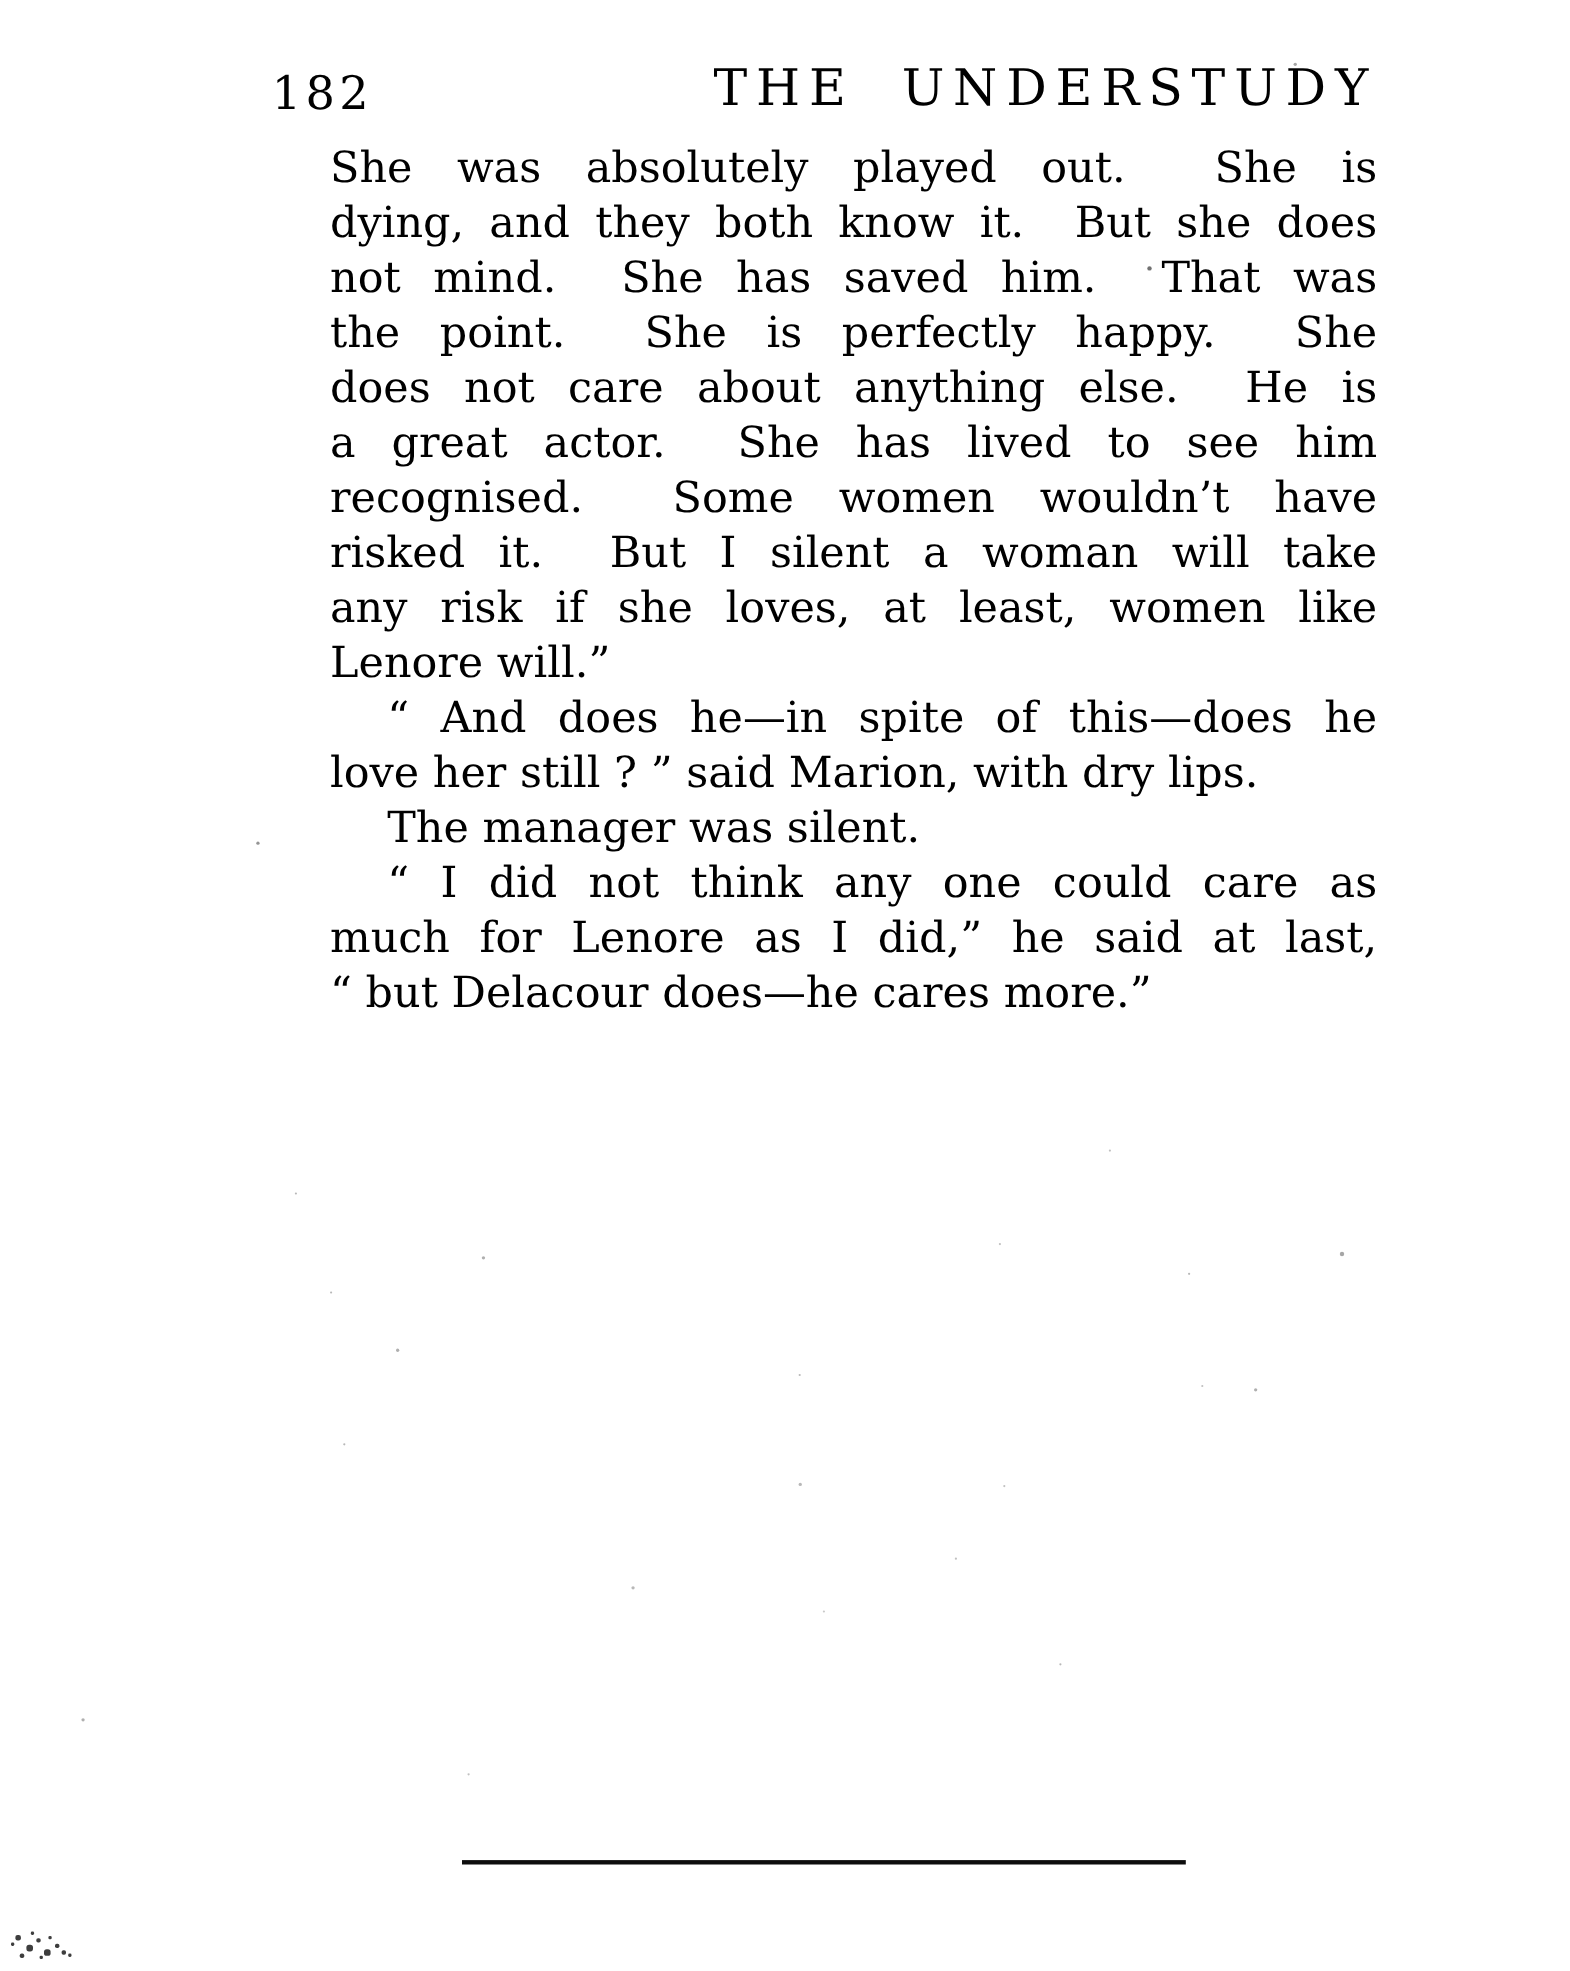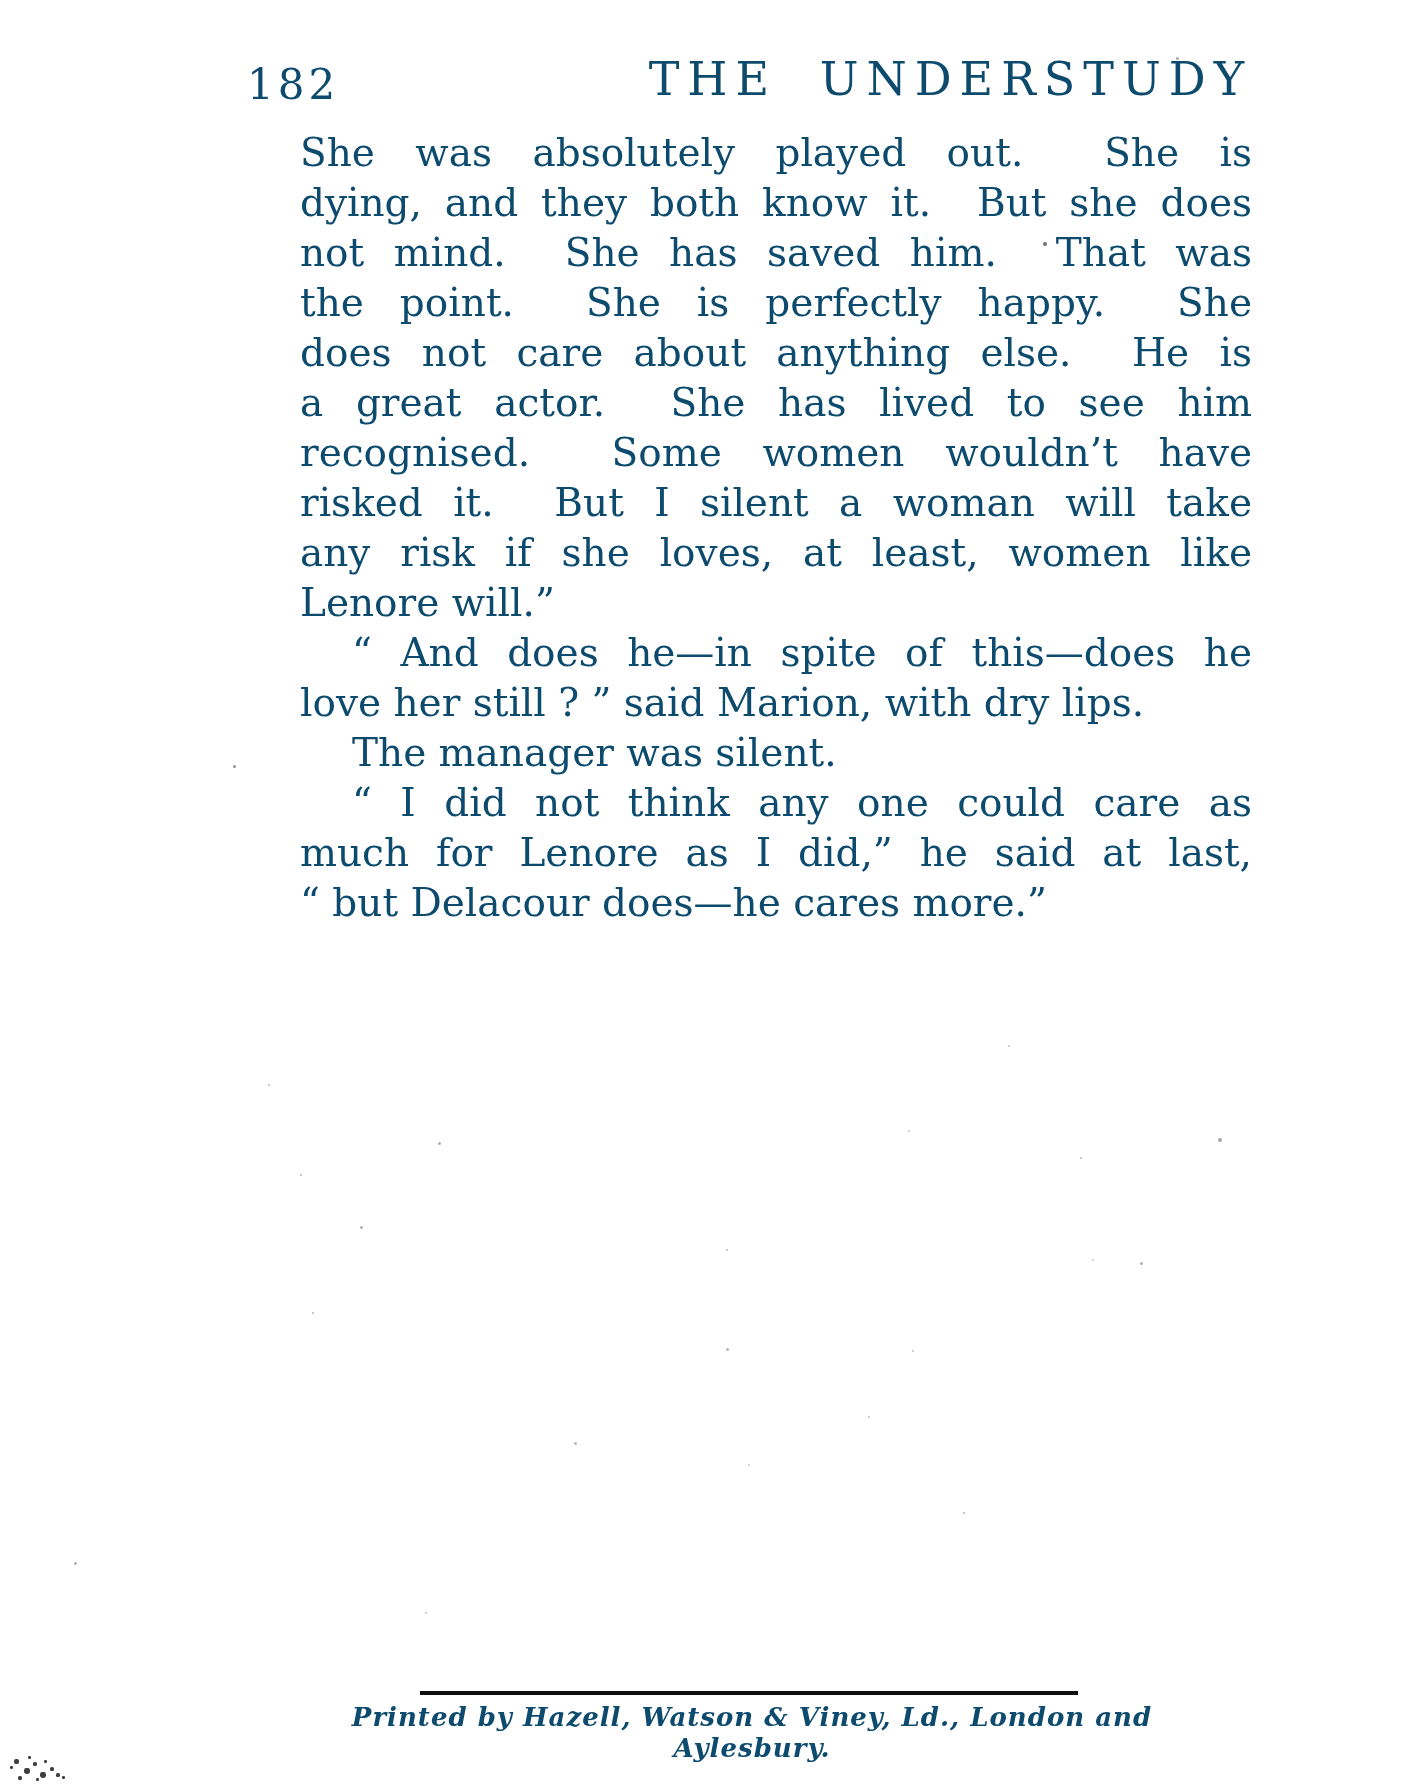--- a/index.html
+++ b/index.html
@@ -4,21 +4,21 @@
 <style>
   html, body { margin: 0; padding: 0; background: #e8e8e8; }
   .page {
     position: relative;
     width: 1427px;
     height: 1792px;
     margin: 0 auto;
     background: #ffffff;
     overflow: hidden;
     font-family: "DejaVu Serif", "Liberation Serif", serif;
-    color: #0c4a6e;
+    color: #000000;
   }
 
   
   .pagehead { position: absolute; top: 56px; left: 300px; width: 952px; height: 60px; }
   .pagenum {
     position: absolute; left: -53px; top: 8px;
     font-size: 42px; letter-spacing: 4px; line-height: 1;
   }
   .runhead {
     display: block; width: 100%; text-align: right;
@@ -82,21 +82,20 @@
       <div class="line indent">“ And does he—in spite of this—does he</div>
       <div class="line last">love her still ? ” said Marion, with dry lips.</div>
       <div class="line last indent">The manager was silent.</div>
       <div class="line indent">“ I did not think any one could care as</div>
       <div class="line">much for Lenore as I did,” he said at last,</div>
       <div class="line last">“ but Delacour does—he cares more.”</div>
     </main>
 
   <footer class="imprint-wrap">
     <div class="rule"></div>
-    <div class="imprint">Printed by Hazell, Watson &amp; Viney, Ld., London and Aylesbury.</div>
   </footer>
 
   <div class="artifacts">
       <i class="sp" style="left: 1176px; top: 57px; width: 3px; height: 3px; opacity: 0.5;"></i>
       <i class="sp" style="left: 1043px; top: 242px; width: 4px; height: 4px; opacity: 0.8;"></i>
       <i class="sp" style="left: 233px; top: 765px; width: 3px; height: 3px; opacity: 0.6;"></i>
       <i class="sp" style="left: 1008px; top: 1045px; width: 2px; height: 2px; opacity: 0.35;"></i>
       <i class="sp" style="left: 268px; top: 1084px; width: 2px; height: 2px; opacity: 0.4;"></i>
       <i class="sp" style="left: 908px; top: 1130px; width: 2px; height: 2px; opacity: 0.35;"></i>
       <i class="sp" style="left: 1218px; top: 1138px; width: 4px; height: 4px; opacity: 0.5;"></i>

